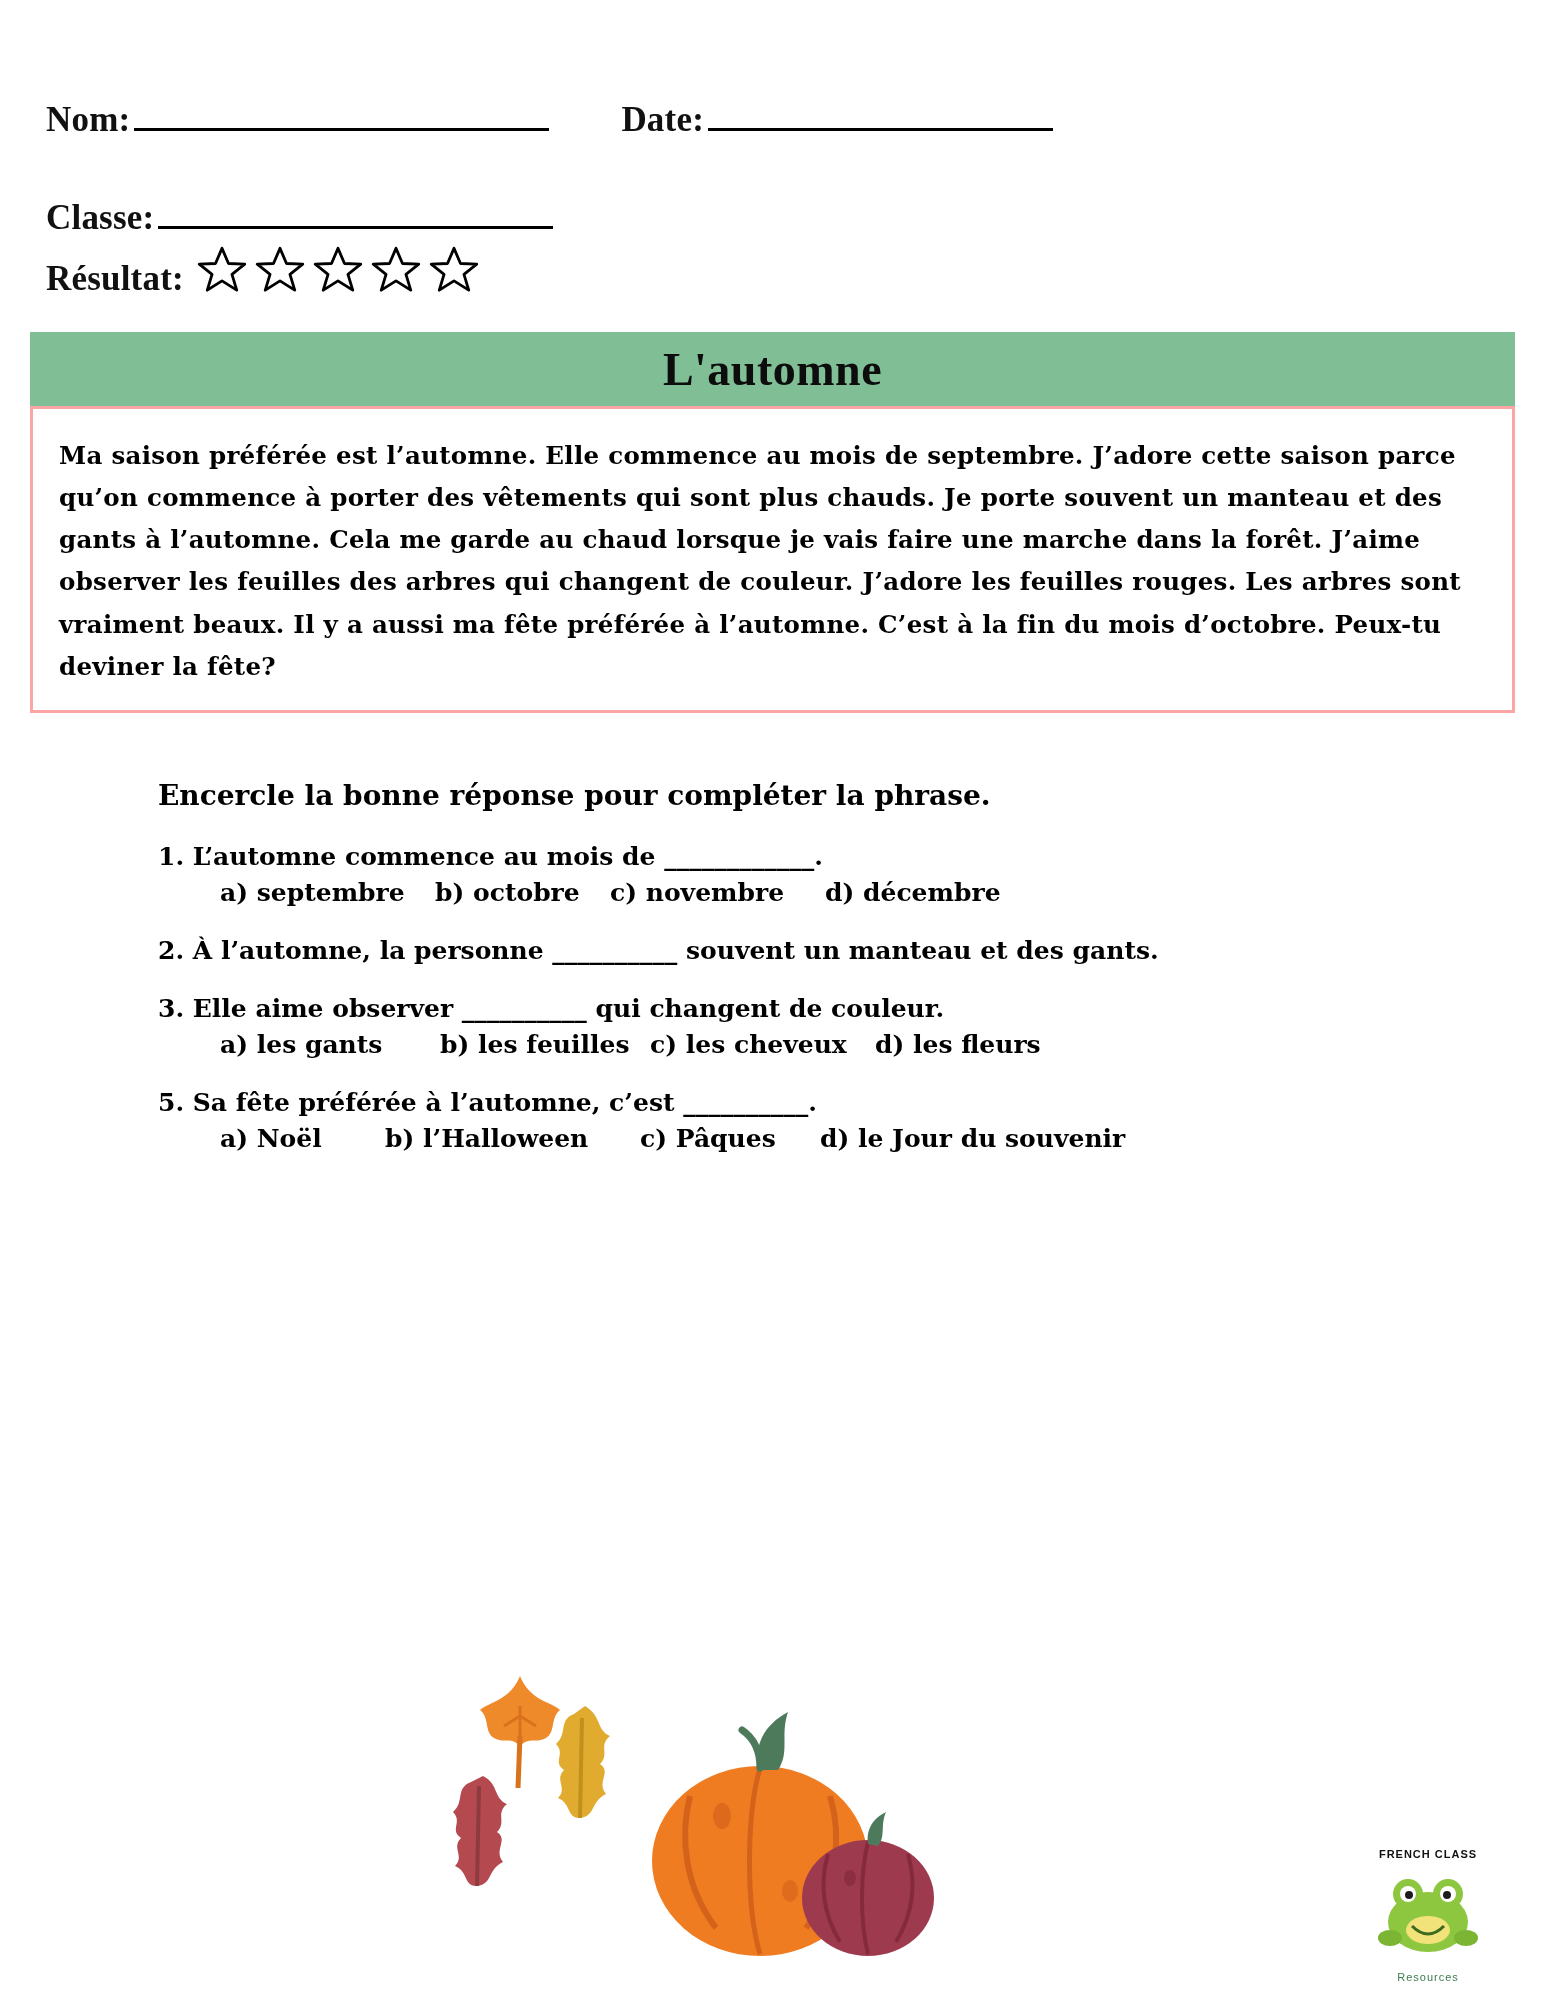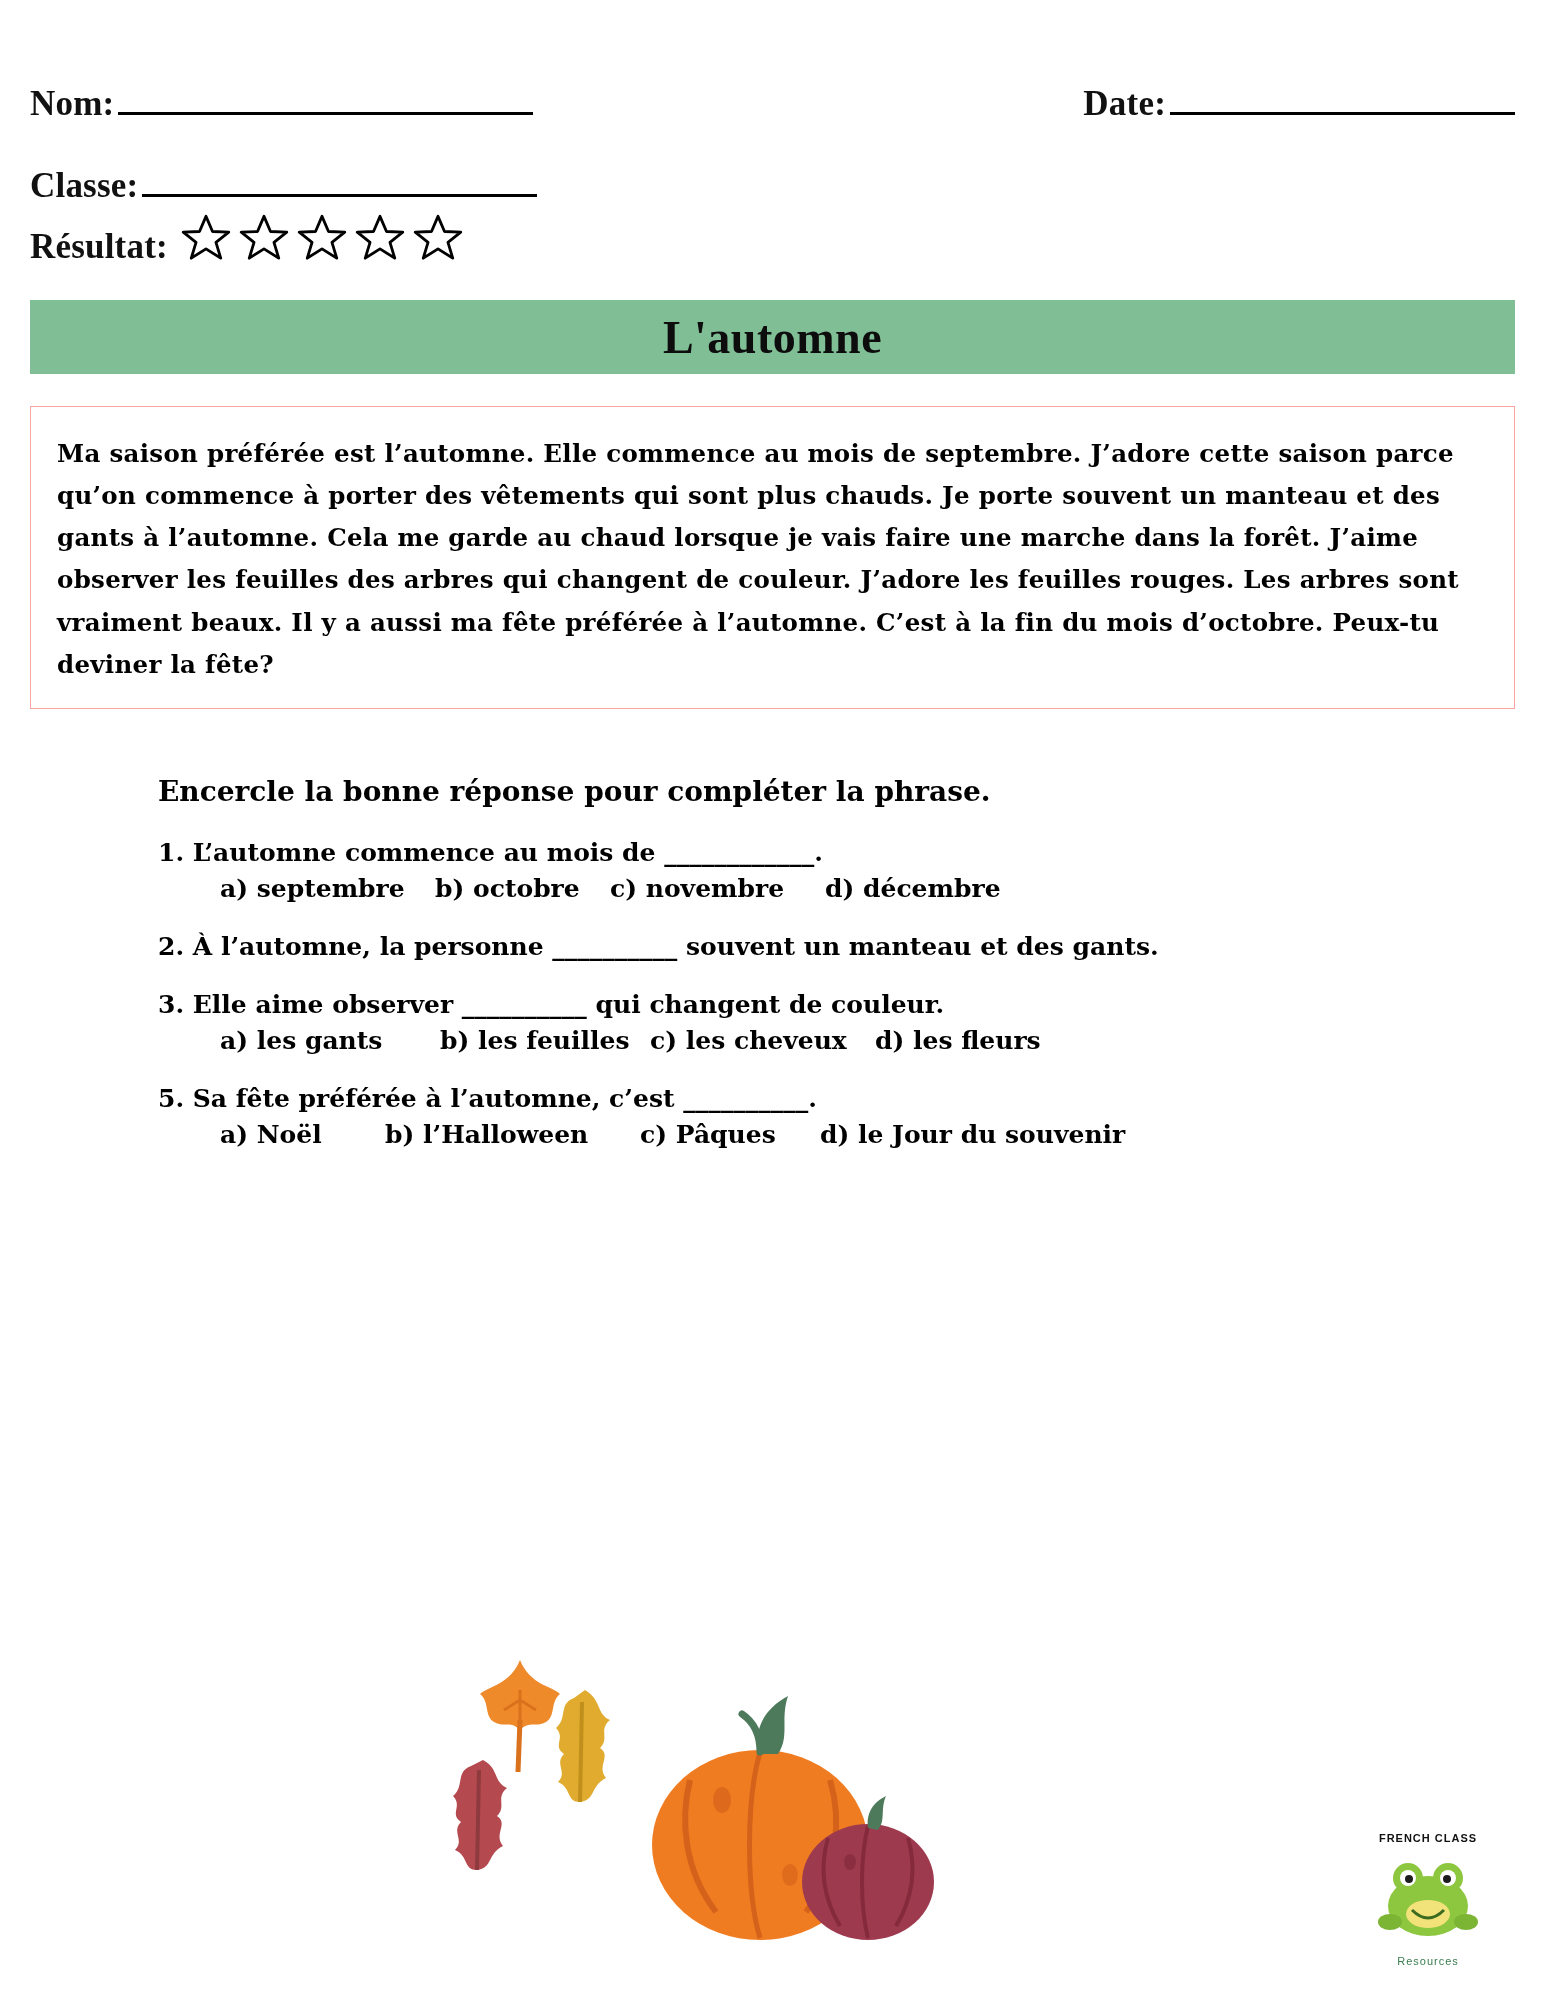--- a/index.html
+++ b/index.html
@@ -20,22 +20,21 @@
     width: 1545px;
     height: 2000px;
     box-sizing: border-box;
     padding: 0 30px;
   }
 
   
   .field-row {
     display: flex;
     align-items: baseline;
-    margin: 0;
-    justify-content: space-between;
+    margin: 16px;
   }
   .field-row.first { padding-top: 84px; }
   .field-row.second { padding-top: 42px; flex-direction: column; }
 
   .field {
     display: flex;
     align-items: baseline;
     font-family: "Liberation Serif", serif;
     font-weight: bold;
     font-size: 35px;
@@ -75,22 +74,21 @@
   .title-text {
     font-family: "Liberation Serif", serif;
     font-weight: bold;
     font-size: 46px;
     color: #0d0d0d;
     letter-spacing: 0.5px;
   }
 
   
   .passage-box {
-    margin-top: 32px;
-    border: 1px solid #fca5a5;
+    border: 3px solid #fca5a5;
     padding: 26px 26px 22px 26px;
   }
   .passage-text {
     font-family: "DejaVu Serif", serif;
     font-weight: bold;
     font-size: 24.5px;
     line-height: 1.72;
     color: #000;
     letter-spacing: 0.3px;
     text-align: left;

